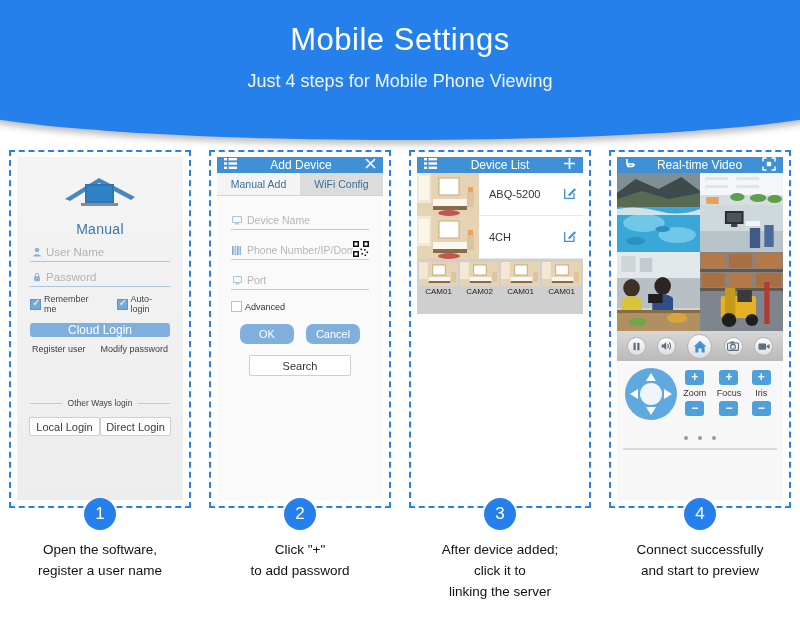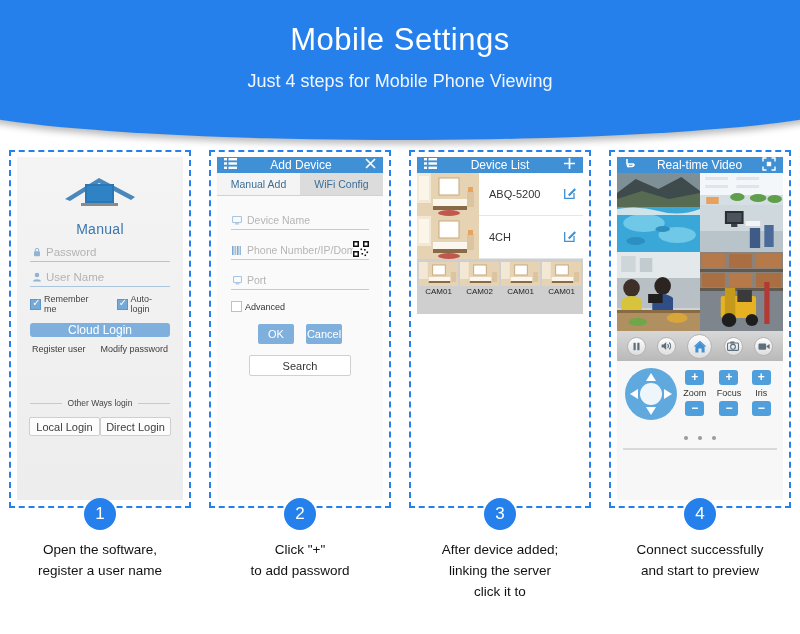--- a/index.html
+++ b/index.html
@@ -146,21 +146,21 @@
   }
   .p2field .fi { width: 12px; margin-right: 4px; text-align:center; }
   .p2field .ftxt { color: #b5b5b5; font-size: 10.5px; white-space: nowrap; overflow: hidden; }
   .qr {
     position: absolute; right: 0; top: 0;
     width: 16px; height: 16px;
   }
   .adv { display: flex; align-items: center; font-size: 9px; color: #333; margin-top: 2px; }
   .okrow { display: flex; justify-content: center; gap: 12px; margin-top: 12px; }
   .sbtn {
-    width: 36px; height: 20px; background: #7fb0dd; border-radius: 2px;
+    width: 54px; height: 20px; background: #7fb0dd; border-radius: 7px;
     color: #fff; font-size: 11px;
     display: flex; align-items: center; justify-content: center;
   }
   .searchbtn {
     margin: 11px 18px 0 18px; height: 21px;
     border: 1px solid #d0d0d0; background: #fff; border-radius: 2px;
     font-size: 11px; color: #333;
     display: flex; align-items: center; justify-content: center;
   }
 
@@ -261,35 +261,35 @@
           <rect x="20" y="30" width="37" height="3" fill="#8a8a8a"></rect>
         </svg>
         <div class="logo-text">Manual</div>
       </div>
 
       <div style="height:6px"></div>
 
       <div class="field">
         <span class="fi">
           <svg width="10" height="10" viewBox="0 0 10 10">
-              <rect x="2" y="4.3" width="6" height="5" rx="1" fill="#8fb4d4"></rect>
-              <path d="M3.3 4.3 V3 a1.7 1.7 0 0 1 3.4 0 V4.3" fill="none" stroke="#8fb4d4" stroke-width="1"></path>
+              <circle cx="5" cy="3" r="2.3" fill="#8fb4d4"></circle>
+              <path d="M1 9.5 C1 6.5 9 6.5 9 9.5 Z" fill="#8fb4d4"></path>
             </svg>
         </span>
-        <span class="ftxt">Password</span>
+        <span class="ftxt">User Name</span>
       </div>
 
       <div class="field">
         <span class="fi">
           <svg width="10" height="10" viewBox="0 0 10 10">
-              <circle cx="5" cy="3" r="2.3" fill="#8fb4d4"></circle>
-              <path d="M1 9.5 C1 6.5 9 6.5 9 9.5 Z" fill="#8fb4d4"></path>
+              <rect x="2" y="4.3" width="6" height="5" rx="1" fill="#8fb4d4"></rect>
+              <path d="M3.3 4.3 V3 a1.7 1.7 0 0 1 3.4 0 V4.3" fill="none" stroke="#8fb4d4" stroke-width="1"></path>
             </svg>
         </span>
-        <span class="ftxt">User Name</span>
+        <span class="ftxt">Password</span>
       </div>
 
       <div class="chk-row">
         <span class="cbox"></span>
         <span>Remember me</span>
         <span class="gap"></span>
         <span class="cbox"></span>
         <span>Auto-login</span>
       </div>
 
@@ -717,20 +717,20 @@
   <div class="cap">
     <div>Open the software,</div>
     <div>register a user name</div>
   </div>
   <div class="cap">
     <div>Click "+"</div>
     <div>to add password</div>
   </div>
   <div class="cap">
     <div>After device added;</div>
+    <div>click it to</div>
     <div>linking the server</div>
-    <div>click it to</div>
   </div>
   <div class="cap">
     <div>Connect successfully</div>
     <div>and start to preview</div>
   </div>
 </div>
 
 </body></html>

